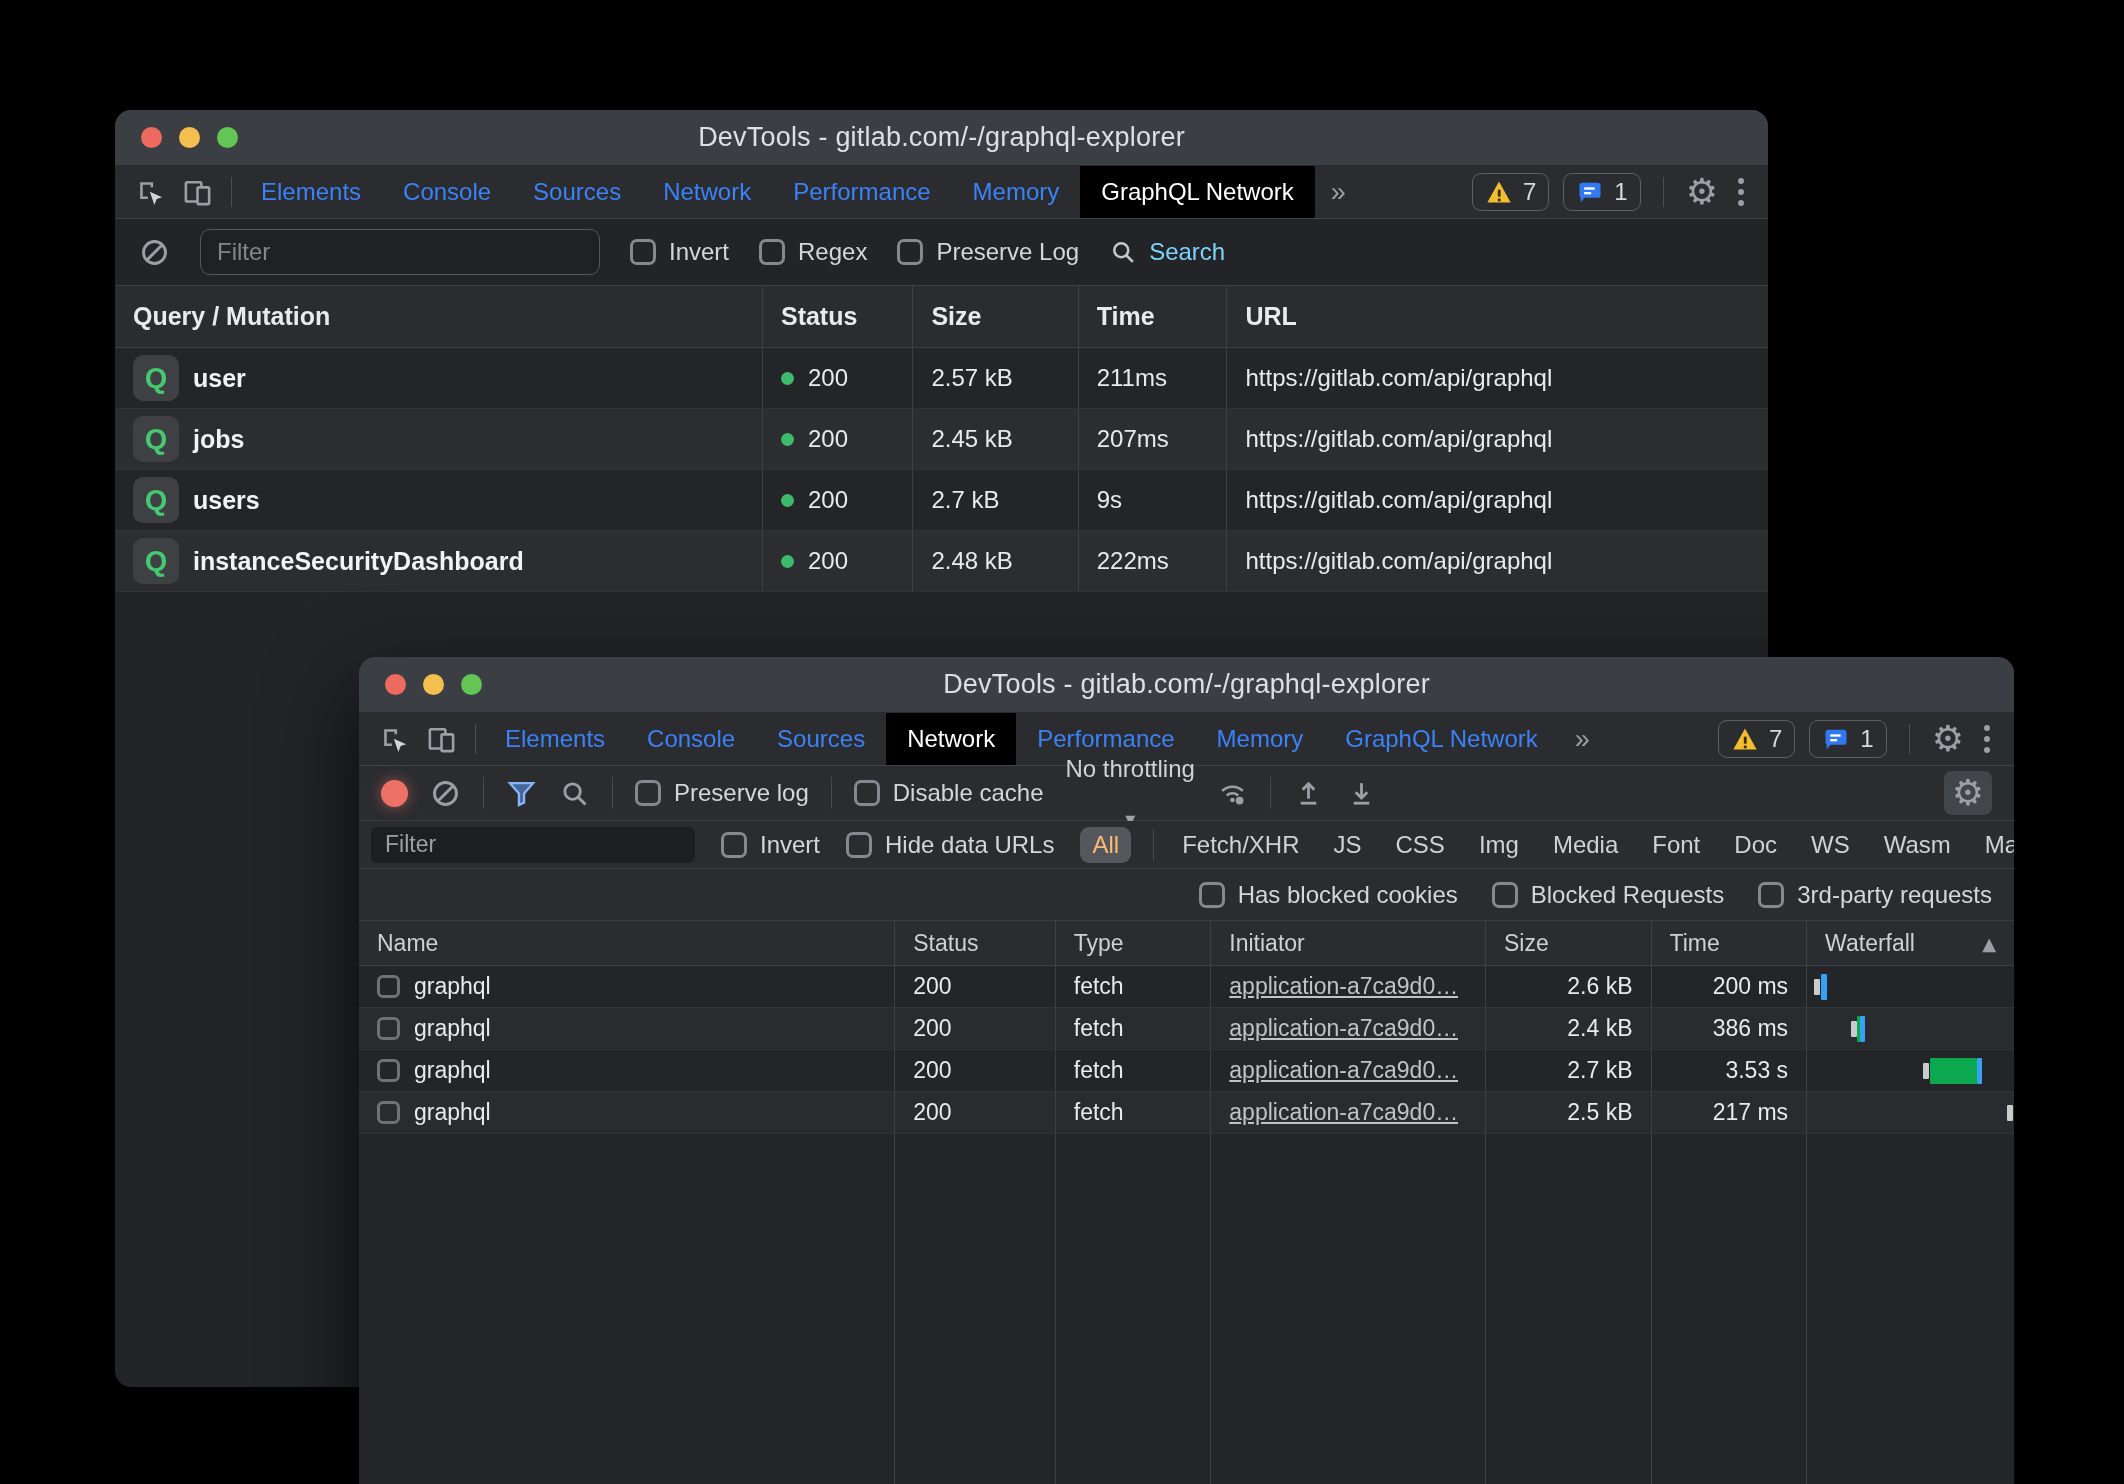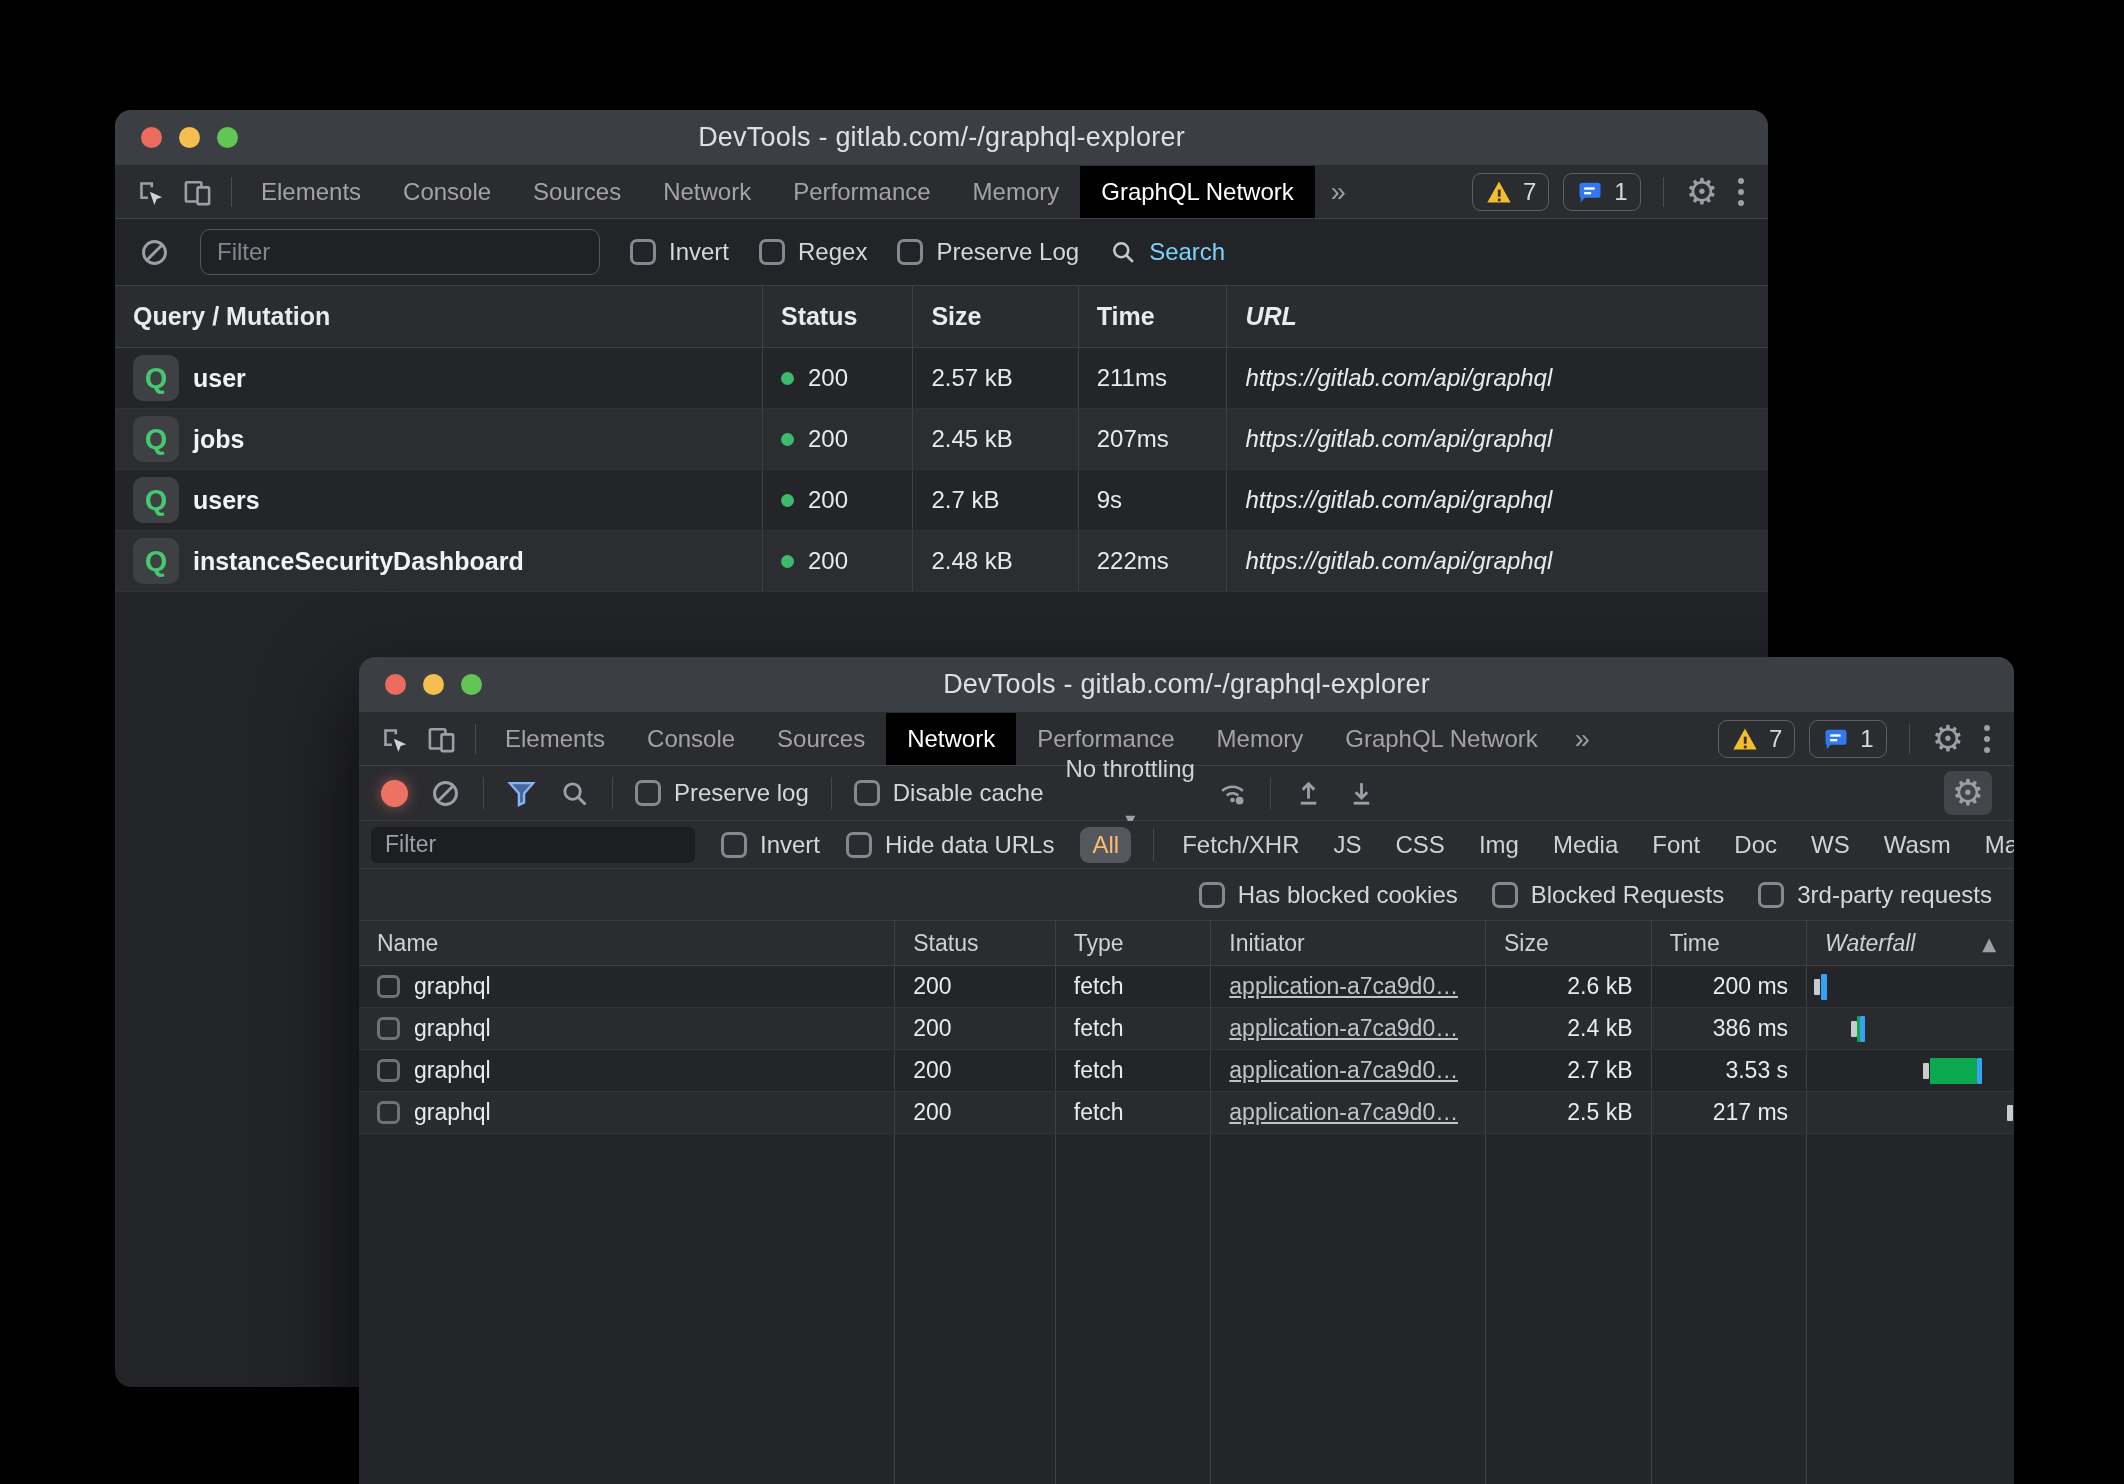--- a/index.html
+++ b/index.html
@@ -16,21 +16,21 @@
   .titlebar .title { color:#dde0e3; font-size:27px; font-weight:400; letter-spacing:.2px; }
   .traffic { position:absolute; left:26px; top:0; height:100%; display:flex; align-items:center; gap:17px; }
   .tl { width:21px; height:21px; border-radius:50%; }
   .tl.red{background:#ed6a5e;} .tl.yellow{background:#f5bf4f;} .tl.green{background:#62c554;}
 
   
   .tabbar { height:53px; background:#2b2c30; display:flex; align-items:stretch;
     border-bottom:1px solid #404347; }
   .tabbar .iconbox { display:flex; align-items:center; padding:0 10px 0 20px; gap:16px; }
   .tabbar .vdiv { width:1px; height:30px; background:#4a4d52; align-self:center; margin:0 8px; }
-  .tab { display:flex; align-items:center; padding:0 21px; color:#a3a3a3; font-size:24px; white-space:nowrap; }
+  .tab { display:flex; align-items:center; padding:0 21px; color:#3b82f6; font-size:24px; white-space:nowrap; }
   .tab.active { background:#000; color:#fff; }
   .overflow-chev { display:flex; align-items:center; padding:0 16px; color:#9aa0a6; font-size:27px; }
   .tab-right { margin-left:auto; display:flex; align-items:center; gap:14px; padding-right:18px; }
   .badge { display:flex; align-items:center; gap:10px; border:1px solid #5c6065;
     border-radius:9px; padding:4px 12px; color:#d7d9dc; font-size:24px; }
   .icon24 { width:28px; height:28px; display:block; }
   .icon30 { width:31px; height:31px; display:block; }
   .gear { color:#9aa0a6; font-size:36px; line-height:1; font-family:"DejaVu Sans",sans-serif; }
   .kebab { display:flex; flex-direction:column; gap:5px; padding:0 6px; }
   .kebab i { width:6px; height:6px; border-radius:50%; background:#9aa0a6; }
@@ -50,21 +50,21 @@
 
   
   .grid5 { display:grid; grid-template-columns:39.2% 9.1% 10% 9% 32.7%; }
   .gql-head { height:62px; background:#2b2c2f; border-bottom:1px solid #3d4045; }
   .gql-head .c { font-weight:700; color:#e8eaed; font-size:25px; }
   .gql-row { height:61px; border-bottom:1px solid #313337; }
   .gql-row:nth-child(odd) { background:#2c2d31; }
   .gql-row:nth-child(even){ background:#242529; }
   .c { display:flex; align-items:center; padding:0 18px; border-right:1px solid #3d4045;
     min-width:0; overflow:hidden; white-space:nowrap; color:#e8eaed; font-size:24px; gap:14px; }
-  .c:last-child { border-right:none;font-style:italic; }
+  .c:last-child { border-right:none; }
   .qbadge { width:46px; height:46px; border-radius:10px; background:#3e4043; color:#45c871;
     font-weight:700; font-size:29px; display:flex; align-items:center; justify-content:center; flex:none; }
   .qname { font-weight:700; color:#f1f3f4; font-size:25px; }
   .dot-green { width:13px; height:13px; border-radius:50%; background:#3dba6c; flex:none; }
 
   
   .net-toolbar { height:55px; background:#2b2c30; display:flex; align-items:center;
     gap:22px; padding:0 22px; border-bottom:1px solid #3a3c40; }
   .rec-dot { width:27px; height:27px; border-radius:50%; background:#ed7265;
     box-shadow:0 0 14px rgba(237,114,101,.55); flex:none; }

